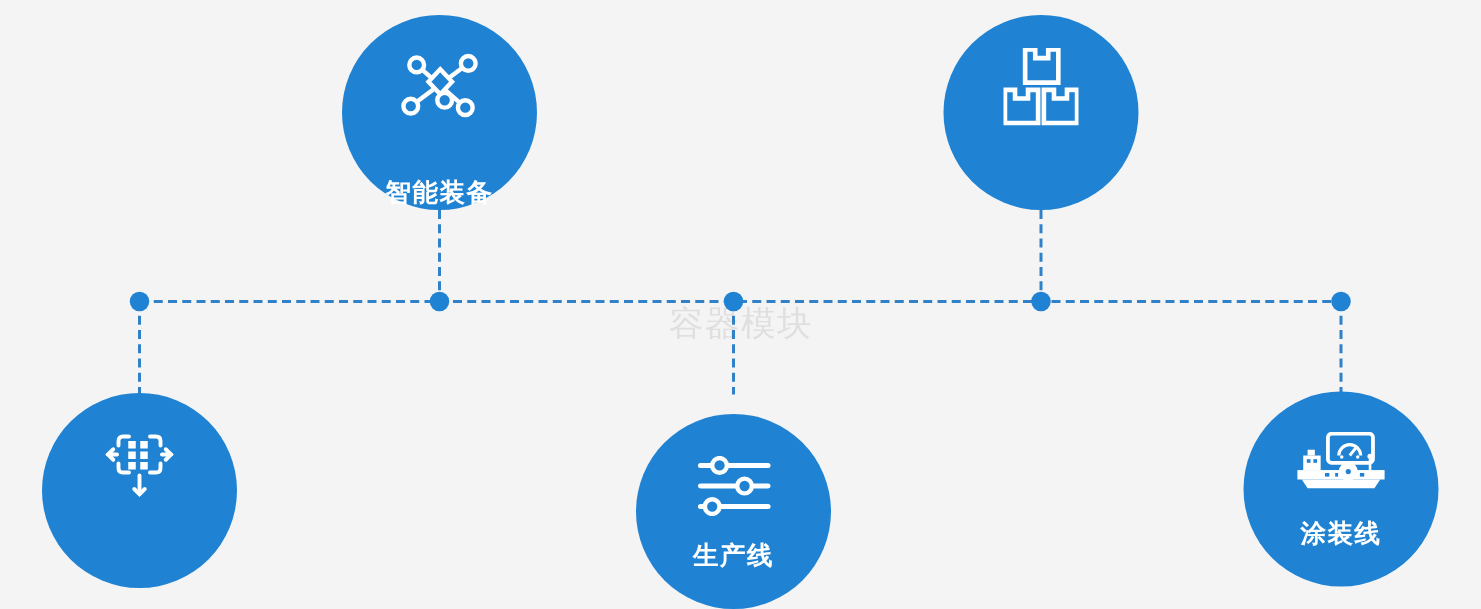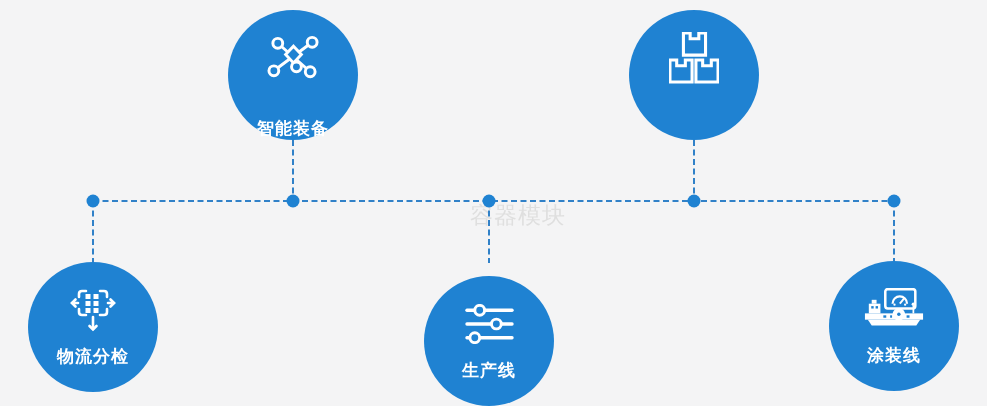--- a/index.html
+++ b/index.html
@@ -3,21 +3,21 @@
 <meta charset="utf-8">
 <style>
   html,body { margin:0; padding:0; background:#f4f4f5; }
   .stage {
     position:relative; width:987px; height:406px; overflow:hidden;
     background:#f4f4f5;
     font-family:"Liberation Sans","DejaVu Sans",sans-serif;
   }
   .watermark {
     position:absolute; left:446px; top:200px;
-    font-size:23px; color:#dfdfdf; letter-spacing:1px; user-select:none;margin-left:24px;
+    font-size:23px; color:#dfdfdf; letter-spacing:1px; user-select:none;
   }
   .connectors { position:absolute; left:0; top:0; }
   .node {
     position:absolute; width:130px; height:130px; border-radius:50%;
     background:#1f82d2; display:flex; flex-direction:column; align-items:center;
     box-sizing:border-box;
   }
   .node-icon {
     height:54px; margin-top:21px;
     display:flex; align-items:center; justify-content:center;
@@ -101,21 +101,20 @@
         <g fill="#ffffff">
           <rect x="16.5" y="8" width="5" height="5"></rect>
             <rect x="24.5" y="8" width="5" height="5"></rect>
           <rect x="16.5" y="15" width="5" height="5"></rect>
             <rect x="24.5" y="15" width="5" height="5"></rect>
           <rect x="16.5" y="22" width="5" height="5"></rect>
             <rect x="24.5" y="22" width="5" height="5"></rect>
         </g>
       </svg>
     </div>
-    <div class="node-label">物流分检</div>
   </div>
 
   <div class="node" style="left:424px; top:276px;">
     <div class="node-icon">
       <svg viewBox="0 0 50 40" width="49" height="40">
         <g stroke="#ffffff" stroke-width="3.4" stroke-linecap="round">
           <line x1="2" y1="6" x2="48" y2="6"></line>
           <line x1="2" y1="20" x2="48" y2="20"></line>
           <line x1="2" y1="34" x2="48" y2="34"></line>
         </g>

